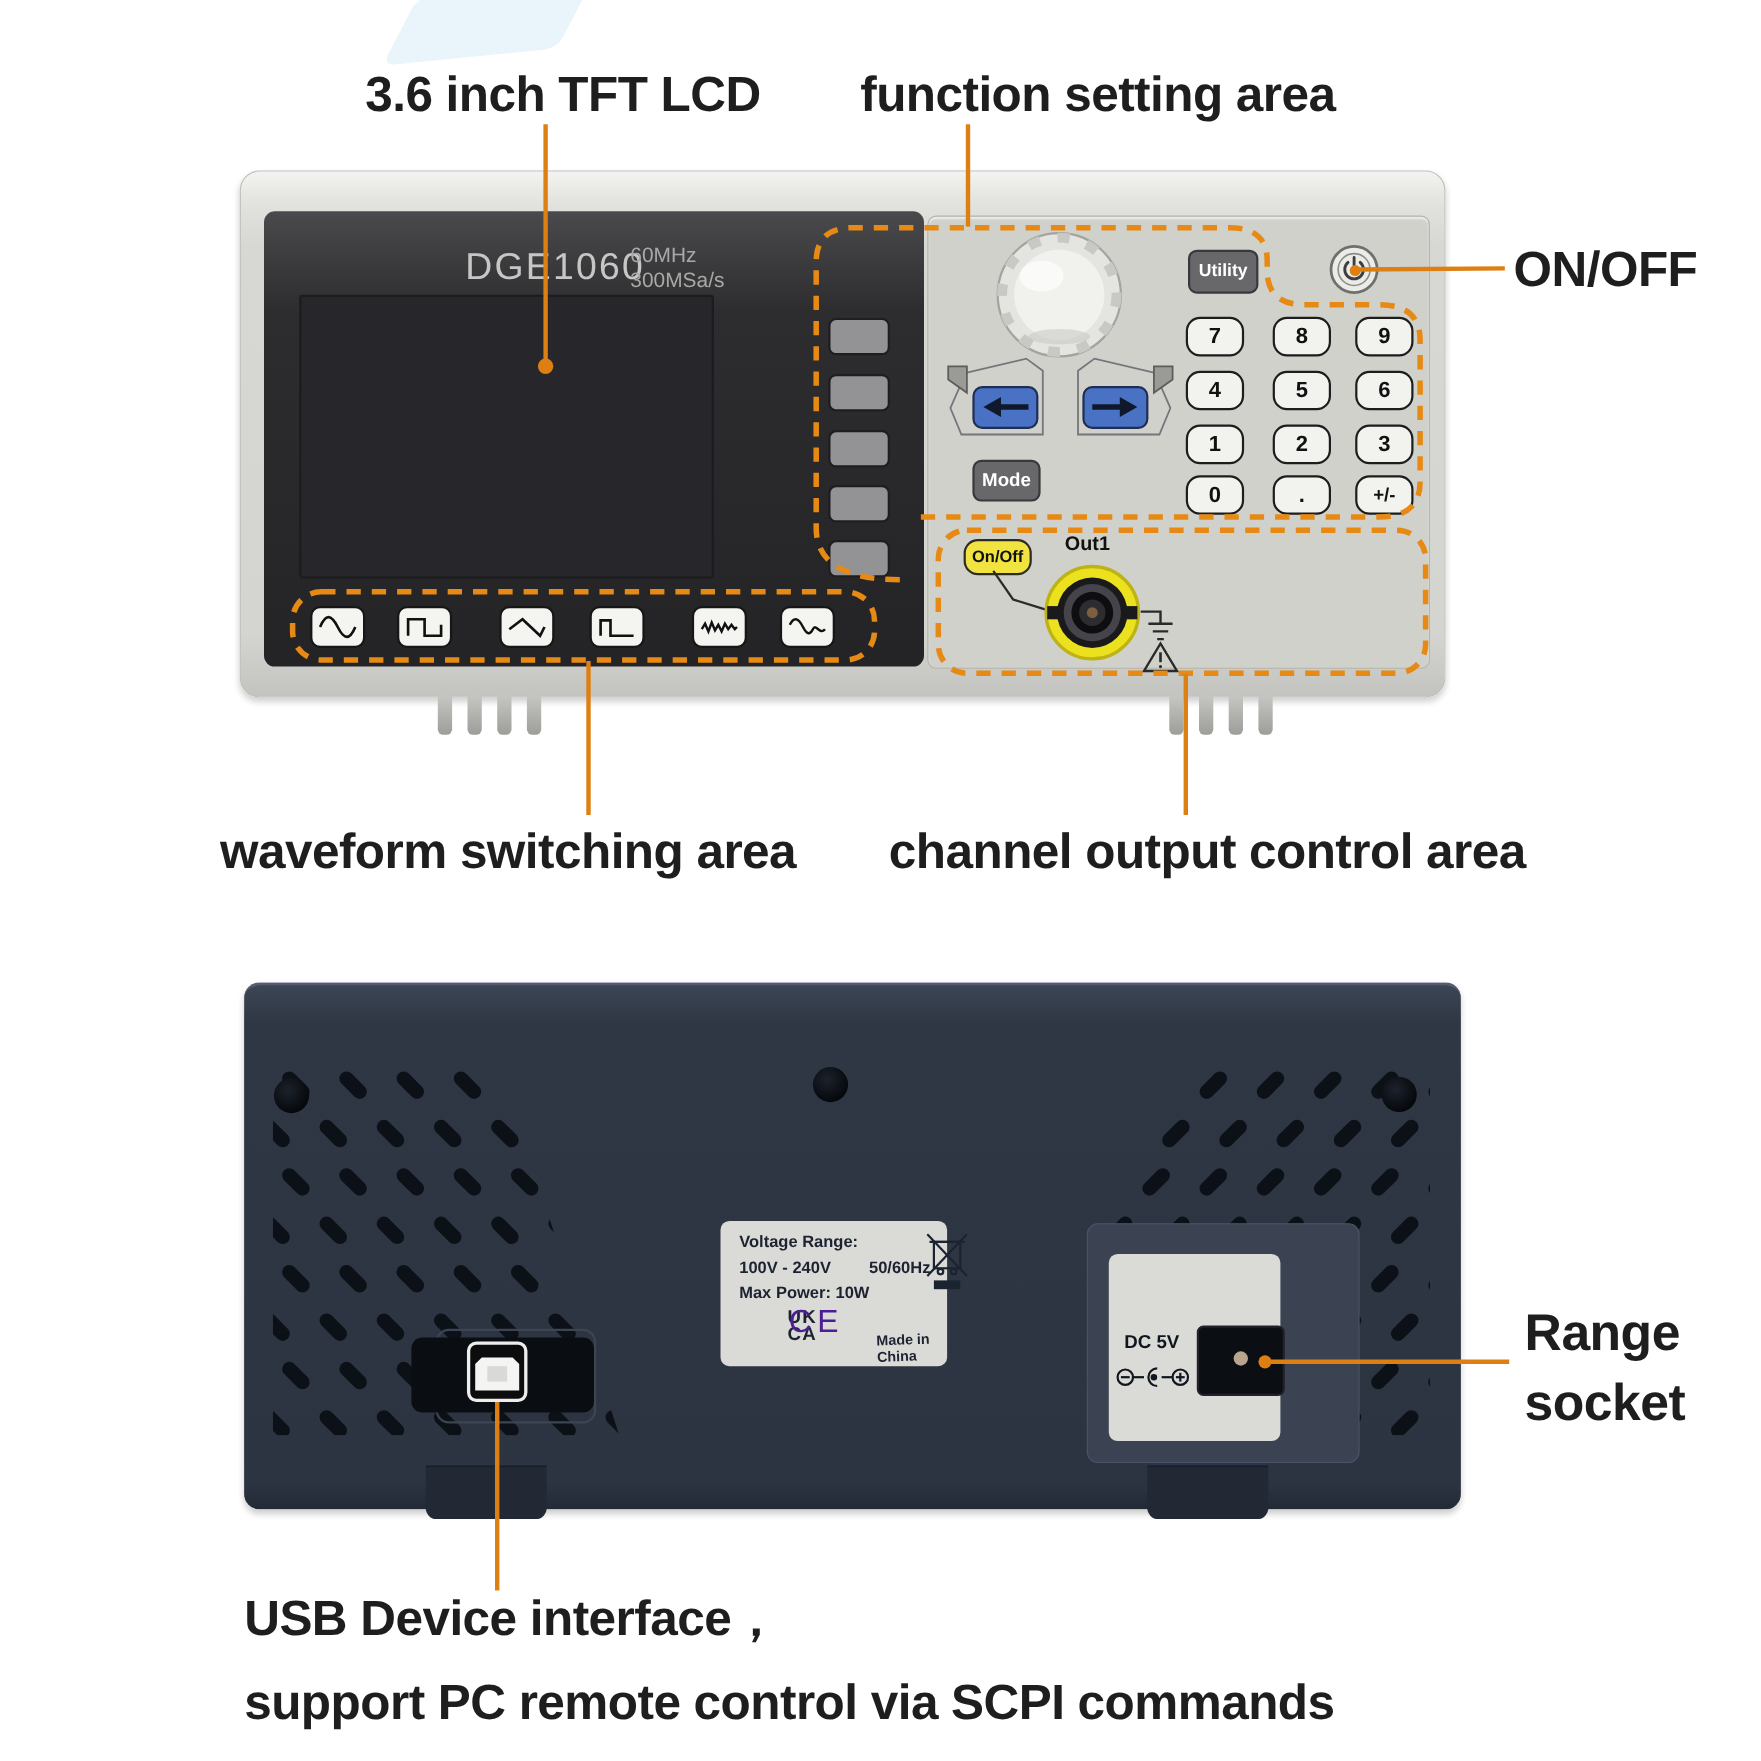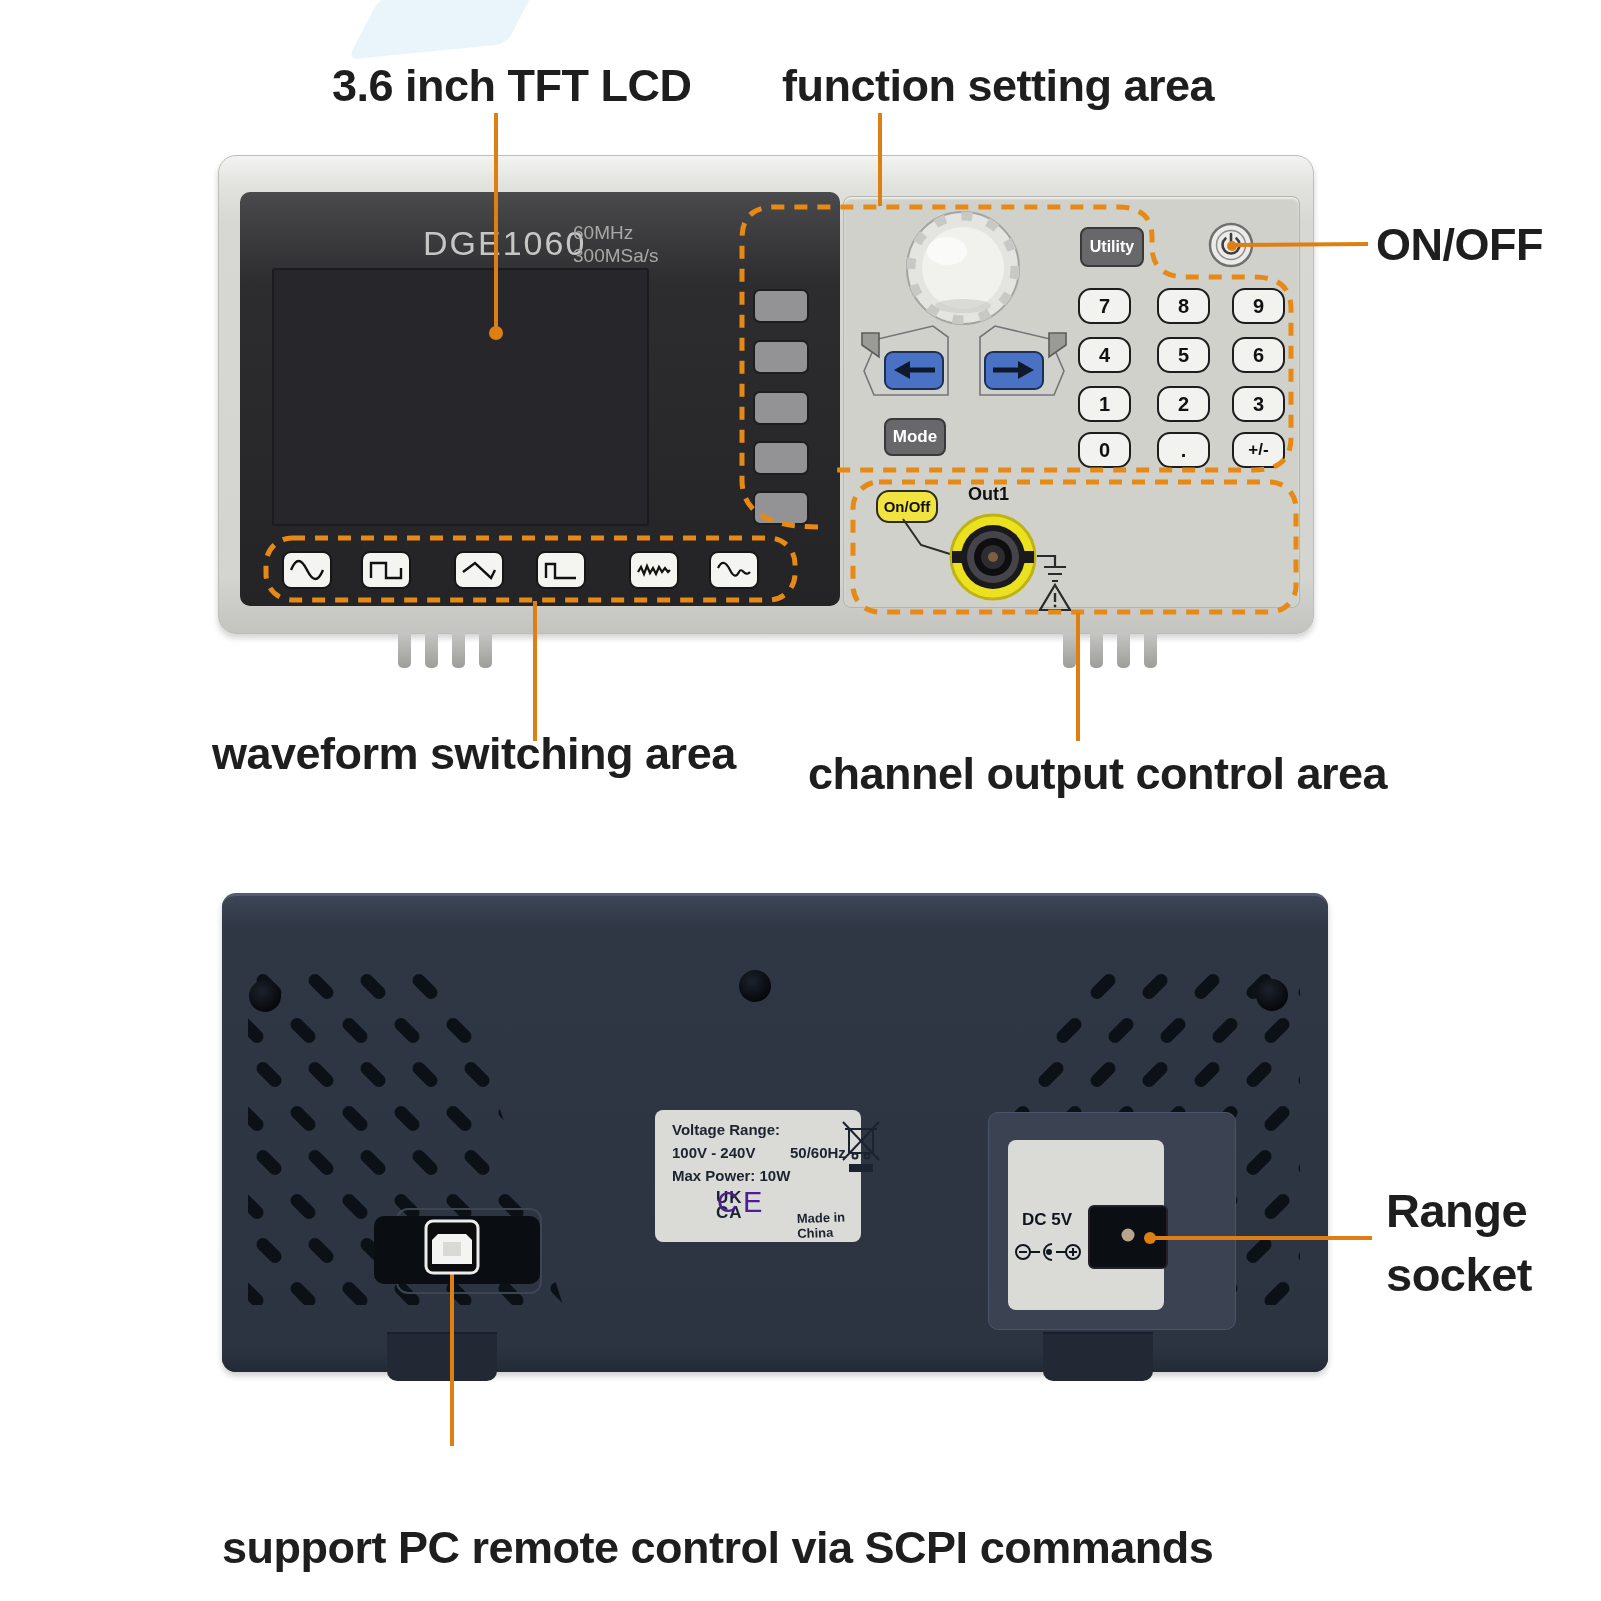--- a/index.html
+++ b/index.html
@@ -161,21 +161,21 @@
 
   <div class="abs ridge" style="left:398px;"></div>
   <div class="abs ridge" style="left:425px;"></div>
   <div class="abs ridge" style="left:452px;"></div>
   <div class="abs ridge" style="left:479px;"></div>
   <div class="abs ridge" style="left:1063px;"></div>
   <div class="abs ridge" style="left:1090px;"></div>
   <div class="abs ridge" style="left:1117px;"></div>
   <div class="abs ridge" style="left:1144px;"></div>
 
-  <div class="abs callout ctr" style="left:200px;top:728px;width:520px;margin-left:12px;">waveform switching area</div>
+  <div class="abs callout ctr" style="left:200px;top:748px;width:520px;">waveform switching area</div>
   <div class="abs callout ctr" style="left:808px;top:748px;width:540px;">channel output control area</div>
 
   <div class="abs back-body"></div>
 
   <div class="abs vents v-l" id="vents-left" style="left:248px;top:972px;width:315px;height:333px;clip-path:polygon(0 0,66% 0,100% 100%,0 100%);">
       <i style="left: 6px; top: 8px;"></i>
       <i style="left: 58px; top: 8px;"></i>
       <i style="left: 110px; top: 8px;"></i>
       <i style="left: 162px; top: 8px;"></i>
       <i style="left: 214px; top: 8px;"></i>
@@ -305,20 +305,21 @@
   <div class="abs dcpanel"></div>
   <div class="abs plate" style="left:1008px;top:1140px;width:156px;height:170px;"></div>
   <div class="abs" style="left:1088px;top:1205px;width:76px;height:60px;background:#0b0e13;border-radius:6px;border:2px solid #23202b;"></div>
   <div class="abs" style="left:1022px;top:1210px;font-size:17px;font-weight:bold;color:#10161f;">DC 5V</div>
 
   <div class="abs foot" style="left:387px;"></div>
   <div class="abs foot" style="left:1043px;"></div>
 
   <div class="abs callout" style="left:1386px;top:1183px;font-size:47px;">Range</div>
   <div class="abs callout" style="left:1386px;top:1247px;font-size:47px;">socket</div>
+  <div class="abs callout" style="left:222px;top:1441px;">USB Device interface，</div>
   <div class="abs callout" style="left:222px;top:1522px;">support PC remote control via SCPI commands</div>
 
   <svg class="abs" width="1601" height="1601" viewBox="0 0 1601 1601" style="left:0;top:0;pointer-events:none;">
 
     <g style="pointer-events:auto;">
       <circle cx="963" cy="268" r="56" fill="#e4e4e1" stroke="#a3a39f" stroke-width="2"></circle>
       <circle cx="963" cy="268" r="52" fill="none" stroke="#c8c8c4" stroke-width="9" stroke-dasharray="11 16"></circle>
       <circle cx="963" cy="268" r="41" fill="#f1f1ee"></circle>
       <ellipse cx="947" cy="251" rx="20" ry="14" fill="#fbfbfa" opacity="0.85"></ellipse>
       <ellipse cx="963" cy="306" rx="28" ry="7" fill="#c4c4c0" opacity="0.5"></ellipse>

